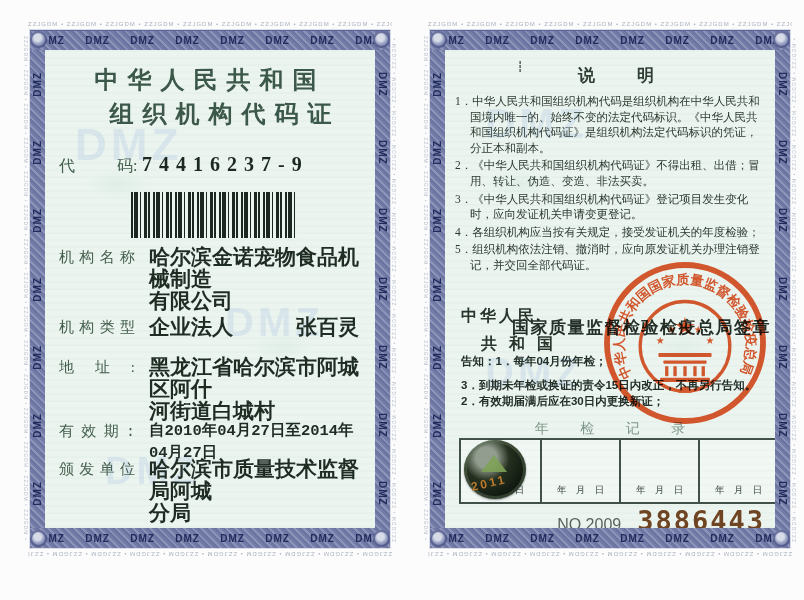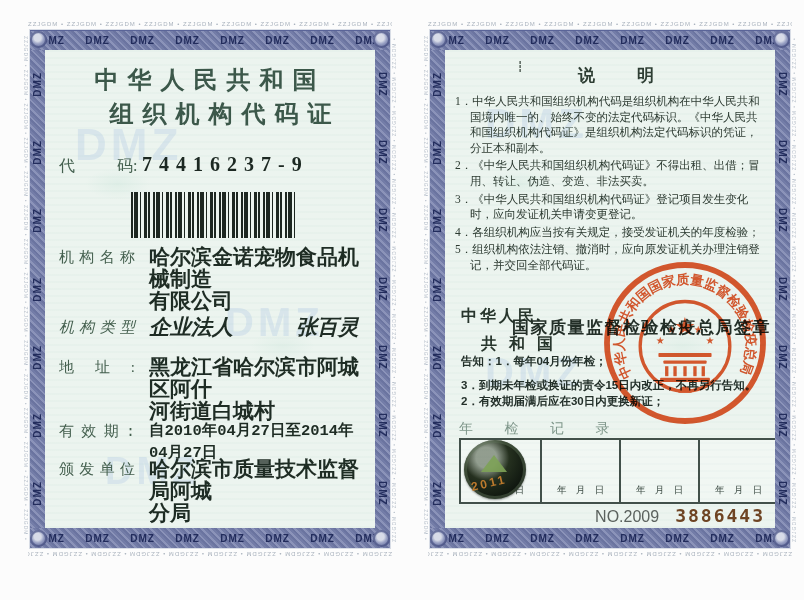--- a/index.html
+++ b/index.html
@@ -60,59 +60,59 @@
   .barcode{position:absolute;top:142px;left:86px;width:166px;height:46px;
            background:repeating-linear-gradient(90deg,
              #1d2721 0 2px,#ecf4ef 2px 3px,#1d2721 3px 7px,#ecf4ef 7px 9px,
              #1d2721 9px 10px,#ecf4ef 10px 13px,#1d2721 13px 16px,#ecf4ef 16px 17px,
              #1d2721 17px 19px,#ecf4ef 19px 22px);}
   .frow{position:absolute;left:14px;right:4px;}
   .flab{position:absolute;left:0;top:2px;width:76px;font-size:15px;color:#45604f;
         text-align:justify;text-align-last:justify;}
   .fval{display:block;margin-left:90px;font-size:21px;font-weight:bold;color:#1e2c24;
         line-height:22px;white-space:pre-wrap;}
-  .f1{top:196px;} .f2{top:266px;font-style:italic;} .f3{top:306px;} .f4{top:370px;font-family:Liberation Mono, monospace;} .f5{top:408px;} .f6{top:452px;}
+  .f1{top:196px;} .f2{top:266px;} .f3{top:306px;} .f4{top:370px;font-family:Liberation Mono, monospace;} .f5{top:408px;} .f6{top:452px;}
   .f4 .fval{font-size:15.5px;letter-spacing:0;}
   .f6 .fval{font-size:16.5px;}
   
   .expl-title{position:absolute;top:14px;left:12px;right:0;text-align:center;font-size:17px;
               font-weight:bold;color:#2e3e34;letter-spacing:42px;text-indent:42px;}
   .fold-mark{position:absolute;top:14px;left:72px;color:#3a463e;font-size:10px;line-height:5px;
              width:4px;word-break:break-all;opacity:.8;}
   .notes{position:absolute;top:44px;left:10px;right:8px;margin:0;padding:0;list-style:none;
          font-size:11.5px;line-height:15.6px;color:#2c3a31;}
   .notes li{margin:0 0 2px 0;padding-left:15px;text-indent:-15px;}
   .auth1{position:absolute;top:256px;left:16px;font-size:16px;color:#27352c;font-weight:bold;letter-spacing:3px;}
   .auth2{position:absolute;top:284px;left:14px;width:72px;font-size:16px;color:#27352c;font-weight:bold;
          text-align:justify;text-align-last:justify;margin-left:22px;}
   .seal-caption{position:absolute;top:266px;left:67px;font-size:17px;font-weight:bold;
                 color:#222e27;letter-spacing:1.5px;white-space:nowrap;}
   .notice{position:absolute;top:304px;left:10px;right:14px;font-size:11.5px;font-weight:bold;
           color:#23302a;font-family:"Liberation Sans","DejaVu Sans",sans-serif;}
   .notice p{margin:0 0 10px 6px;line-height:14px;}
   .notice p:nth-child(2){margin-bottom:2px;}
-  .record-title{position:absolute;top:370px;left:0;right:0;font-size:14px;
+  .record-title{position:absolute;top:370px;left:0;right:0;text-align:center;font-size:14px;
                 color:#7e968a;letter-spacing:14px;text-indent:14px;}
   .rec-table{position:absolute;top:388px;left:14px;width:316px;height:62px;display:grid;
              grid-template-columns:repeat(4,1fr);border:2px solid #42504a;background:rgba(255,255,255,.25);}
   .rec-cell{position:relative;border-left:2px solid #42504a;}
   .rec-cell:first-child{border-left:none;}
   .date-label{position:absolute;bottom:5px;left:0;right:0;text-align:center;font-size:9.5px;
               color:#3c4a43;word-spacing:7px;white-space:nowrap;}
   .sticker{position:absolute;top:0px;left:3px;width:62px;height:59px;border-radius:50%;
            background:radial-gradient(circle at 36% 30%,#49584290 0 18%,#25301f 40%,#0c130d 78%,#19231a 100%);
            box-shadow:inset 0 0 0 3px rgba(95,115,88,.45),0 1px 2px rgba(0,0,0,.4);z-index:3;}
   .stk-tri{position:absolute;left:17px;top:15px;width:0;height:0;border-left:13px solid transparent;
            border-right:13px solid transparent;border-bottom:17px solid #7da257;opacity:.9;}
   .stk-year{position:absolute;left:7px;bottom:9px;color:#bd7a2d;font-size:12px;font-weight:bold;
             transform:rotate(-13deg);letter-spacing:2.5px;
             font-family:"Liberation Sans","DejaVu Sans",sans-serif;}
   .serial{position:absolute;top:455px;right:10px;white-space:nowrap;}
   .serial-prefix{font-size:16px;color:#5b625e;font-family:"Liberation Sans","DejaVu Sans",sans-serif;}
-  .serial-number{font-size:18px;font-weight:bold;color:#6e4423;letter-spacing:2px;margin-left:16px;
+  .serial-number{font-size:27px;font-weight:bold;color:#6e4423;letter-spacing:2px;margin-left:16px;
                  font-family:"DejaVu Sans Mono","Liberation Mono",monospace;}
   .seal{position:absolute;left:172px;top:230px;width:166px;height:166px;z-index:4;
         mix-blend-mode:multiply;opacity:.93;}
 </style>
 </head>
 <body>
 
 <div class="canvas">
 
   <div class="page page-left">

